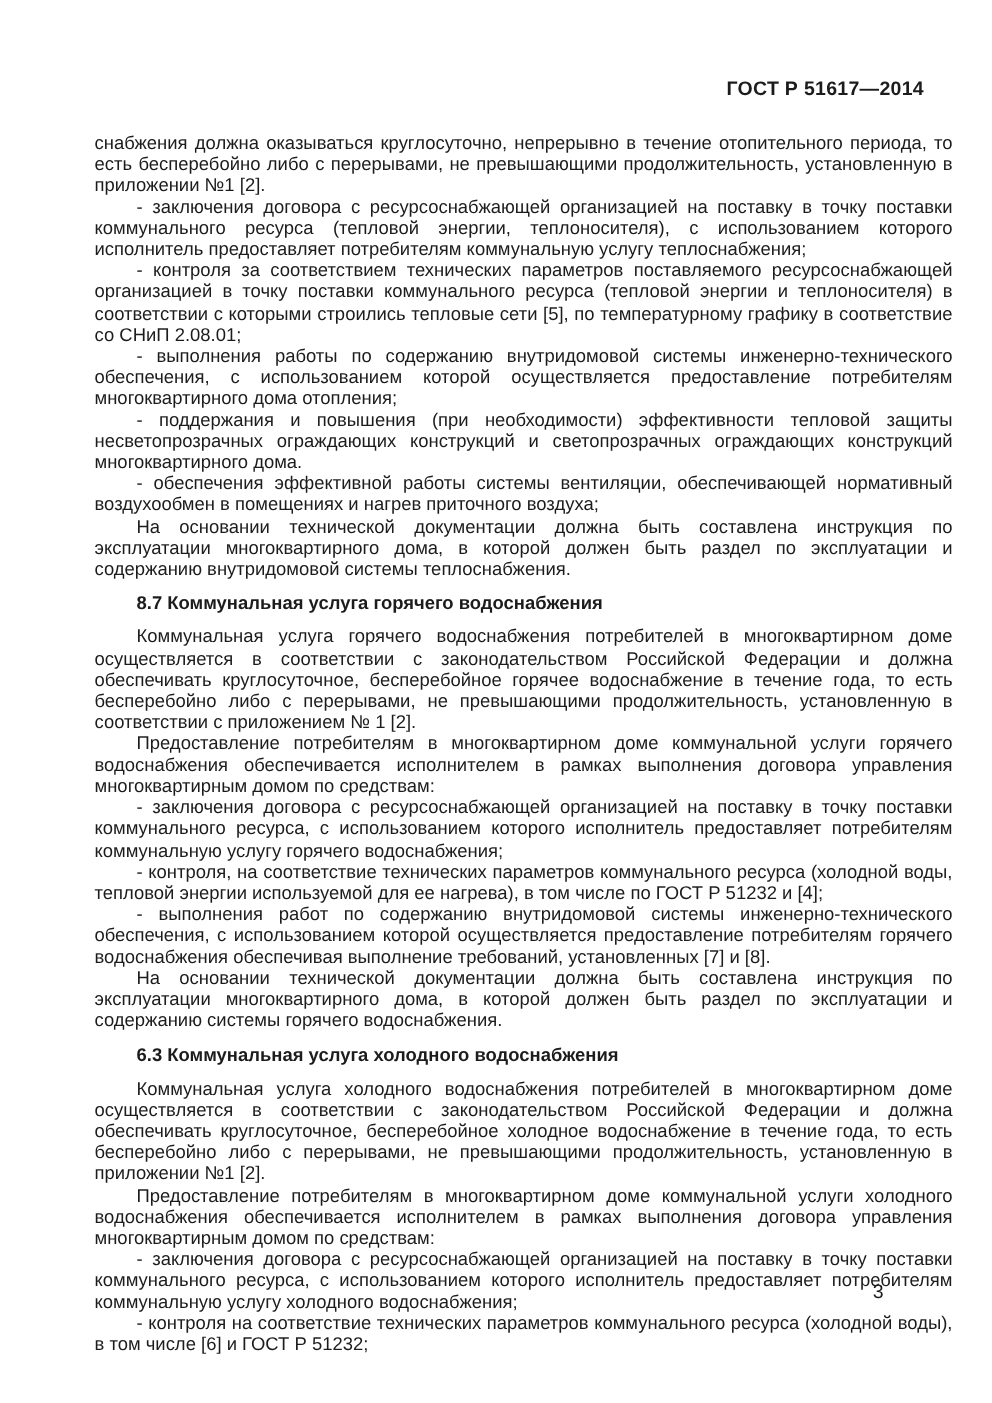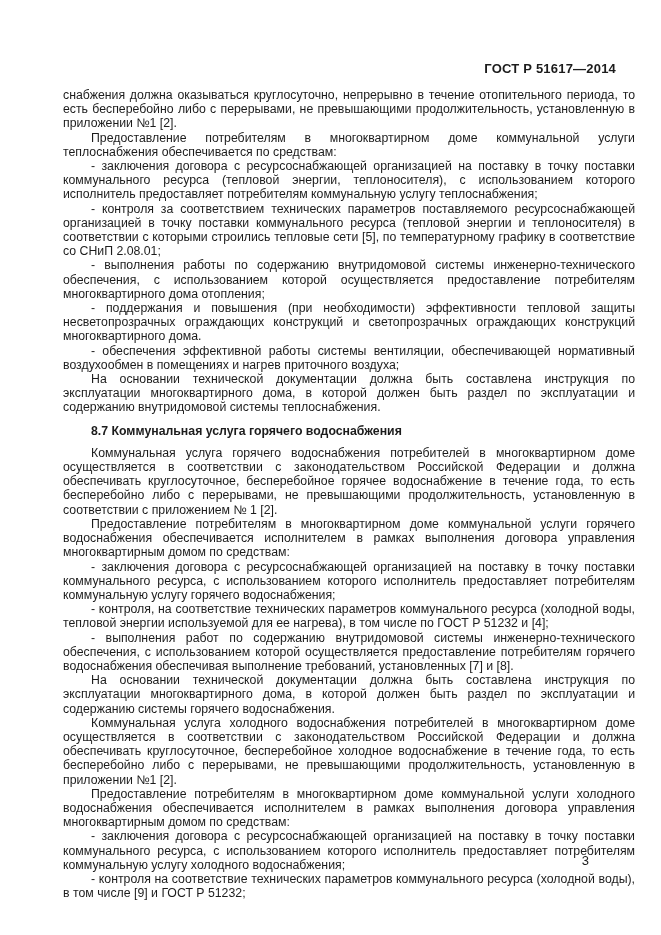--- a/index.html
+++ b/index.html
@@ -12,21 +12,21 @@
     width: 661px;
     height: 935px;
     background: #ffffff;
     font-family: "Liberation Sans", sans-serif;
     color: #1c1c1c;
     overflow: hidden;
     box-sizing: border-box;
   }
   .running-header {
     position: absolute;
-    top: 61px;
+    top: 51px;
     right: 45px;
     font-size: 13px;
     font-weight: bold;
     letter-spacing: 0.2px;
     white-space: nowrap;
   }
   .content {
     position: absolute;
     top: 88px;
     left: 63px;
@@ -60,37 +60,37 @@
 <body>
 
 <div class="page">
 
   <div class="running-header">
     <span>ГОСТ Р 51617—2014</span>
   </div>
 
   <div class="content">
     <p class="continuation">снабжения должна оказываться круглосуточно, непрерывно в течение отопительного периода, то есть бесперебойно либо с перерывами, не превышающими продолжительность, установленную в приложении №1 [2].</p>
-    <p>Предоставление потребителям в многоквартирном доме коммунальной услуги теплоснабжения обеспечивается по средствам:</p>
     <p>- заключения договора с ресурсоснабжающей организацией на поставку в точку поставки коммунального ресурса (тепловой энергии, теплоносителя), с использованием которого исполнитель предоставляет потребителям коммунальную услугу теплоснабжения;</p>
     <p>- контроля за соответствием технических параметров поставляемого ресурсоснабжающей организацией в точку поставки коммунального ресурса (тепловой энергии и теплоносителя) в соответствии с которыми строились тепловые сети [5], по температурному графику в соответствие со СНиП 2.08.01;</p>
     <p>- выполнения работы по содержанию внутридомовой системы инженерно-технического обеспечения, с использованием которой осуществляется предоставление потребителям многоквартирного дома отопления;</p>
     <p>- поддержания и повышения (при необходимости) эффективности тепловой защиты несветопрозрачных ограждающих конструкций и светопрозрачных ограждающих конструкций многоквартирного дома.</p>
     <p>- обеспечения эффективной работы системы вентиляции, обеспечивающей нормативный воздухообмен в помещениях и нагрев приточного воздуха;</p>
     <p>На основании технической документации должна быть составлена инструкция по эксплуатации многоквартирного дома, в которой должен быть раздел по эксплуатации и содержанию внутридомовой системы теплоснабжения.</p>
     <p class="heading">8.7 Коммунальная услуга горячего водоснабжения</p>
     <p>Коммунальная услуга горячего водоснабжения потребителей в многоквартирном доме осуществляется в соответствии с законодательством Российской Федерации и должна обеспечивать круглосуточное, бесперебойное горячее водоснабжение в течение года, то есть бесперебойно либо с перерывами, не превышающими продолжительность, установленную в соответствии с приложением № 1 [2].</p>
     <p>Предоставление потребителям в многоквартирном доме коммунальной услуги горячего водоснабжения обеспечивается исполнителем в рамках выполнения договора управления многоквартирным домом по средствам:</p>
     <p>- заключения договора с ресурсоснабжающей организацией на поставку в точку поставки коммунального ресурса, с использованием которого исполнитель предоставляет потребителям коммунальную услугу горячего водоснабжения;</p>
     <p>- контроля, на соответствие технических параметров коммунального ресурса (холодной воды, тепловой энергии используемой для ее нагрева), в том числе по ГОСТ Р 51232 и [4];</p>
     <p>- выполнения работ по содержанию внутридомовой системы инженерно-технического обеспечения, с использованием которой осуществляется предоставление потребителям горячего водоснабжения обеспечивая выполнение требований, установленных [7] и [8].</p>
     <p>На основании технической документации должна быть составлена инструкция по эксплуатации многоквартирного дома, в которой должен быть раздел по эксплуатации и содержанию системы горячего водоснабжения.</p>
+    <p class="heading">6.3 Коммунальная услуга холодного водоснабжения</p>
     <p>Коммунальная услуга холодного водоснабжения потребителей в многоквартирном доме осуществляется в соответствии с законодательством Российской Федерации и должна обеспечивать круглосуточное, бесперебойное холодное водоснабжение в течение года, то есть бесперебойно либо с перерывами, не превышающими продолжительность, установленную в приложении №1 [2].</p>
     <p>Предоставление потребителям в многоквартирном доме коммунальной услуги холодного водоснабжения обеспечивается исполнителем в рамках выполнения договора управления многоквартирным домом по средствам:</p>
     <p>- заключения договора с ресурсоснабжающей организацией на поставку в точку поставки коммунального ресурса, с использованием которого исполнитель предоставляет потребителям коммунальную услугу холодного водоснабжения;</p>
-    <p>- контроля на соответствие технических параметров коммунального ресурса (холодной воды), в том числе [9] и ГОСТ Р 51232;</p>
+    <p>- контроля на соответствие технических параметров коммунального ресурса (холодной воды), в том числе [6] и ГОСТ Р 51232;</p>
   </div>
 
   <div class="page-footer">
     <span>3</span>
   </div>
 
 </div>
 
 </body></html>

